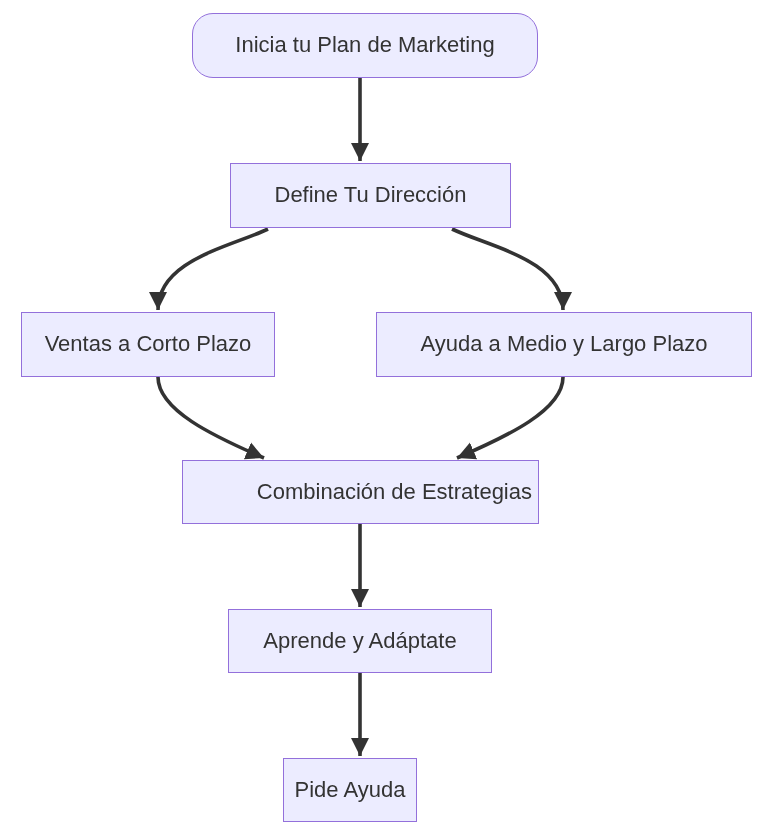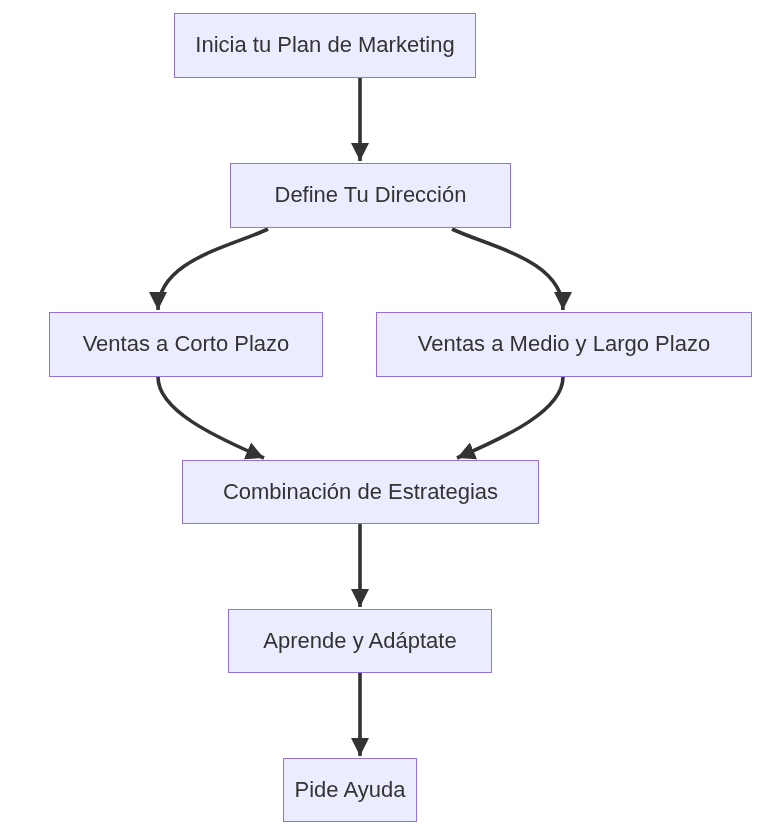--- a/index.html
+++ b/index.html
@@ -63,33 +63,33 @@
         <path class="edge" d="M360,78 L360,161" marker-end="url(#arrowhead)"></path>
         <path class="edge" d="M268,229 C230,247 158,260 158,310" marker-end="url(#arrowhead)"></path>
         <path class="edge" d="M452,229 C490,247 563,260 563,310" marker-end="url(#arrowhead)"></path>
         <path class="edge" d="M158,377 C158,410 213,436 264,458" marker-end="url(#arrowhead)"></path>
         <path class="edge" d="M563,377 C563,410 508,436 457,458" marker-end="url(#arrowhead)"></path>
         <path class="edge" d="M360,524 L360,607" marker-end="url(#arrowhead)"></path>
         <path class="edge" d="M360,673 L360,756" marker-end="url(#arrowhead)"></path>
       </g>
   </svg>
   <div id="node-layer">
-      <div class="node" style="left: 174px; top: 13px; width: 302px; height: 65px;">
+      <div class="node" style="left: 192px; top: 13px; width: 346px; height: 65px; border-radius: 21px;">
         <span class="node-label">Inicia tu Plan de Marketing</span>
       </div>
       <div class="node" style="left: 230px; top: 163px; width: 281px; height: 65px;">
         <span class="node-label">Define Tu Dirección</span>
       </div>
-      <div class="node" style="left: 21px; top: 312px; width: 274px; height: 65px; margin-left: 28px;">
+      <div class="node" style="left: 21px; top: 312px; width: 254px; height: 65px;">
         <span class="node-label">Ventas a Corto Plazo</span>
       </div>
       <div class="node" style="left: 376px; top: 312px; width: 376px; height: 65px;">
-        <span class="node-label">Ventas a Medio y Largo Plazo</span>
+        <span class="node-label">Ayuda a Medio y Largo Plazo</span>
       </div>
-      <div class="node" style="left: 182px; top: 460px; width: 357px; height: 64px;">
+      <div class="node" style="left: 182px; top: 460px; width: 357px; height: 64px; justify-content: flex-end;">
         <span class="node-label">Combinación de Estrategias</span>
       </div>
       <div class="node" style="left: 228px; top: 609px; width: 264px; height: 64px; text-align: right;">
         <span class="node-label">Aprende y Adáptate</span>
       </div>
       <div class="node" style="left: 283px; top: 758px; width: 134px; height: 64px;">
         <span class="node-label">Pide Ayuda</span>
       </div>
     </div>
 </div>

